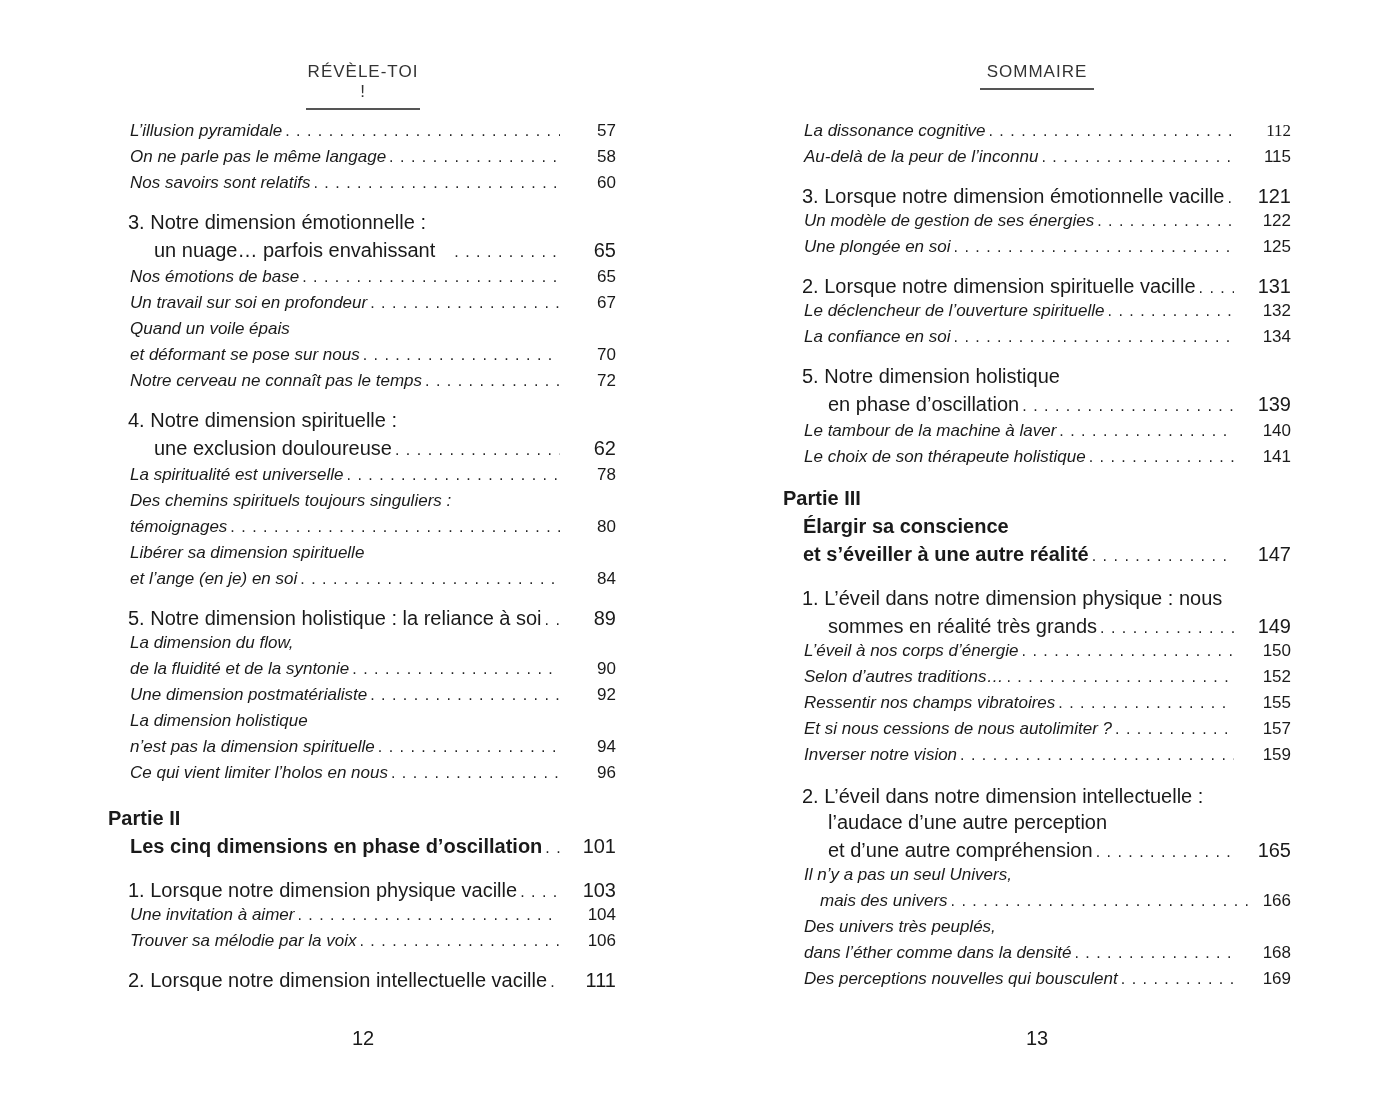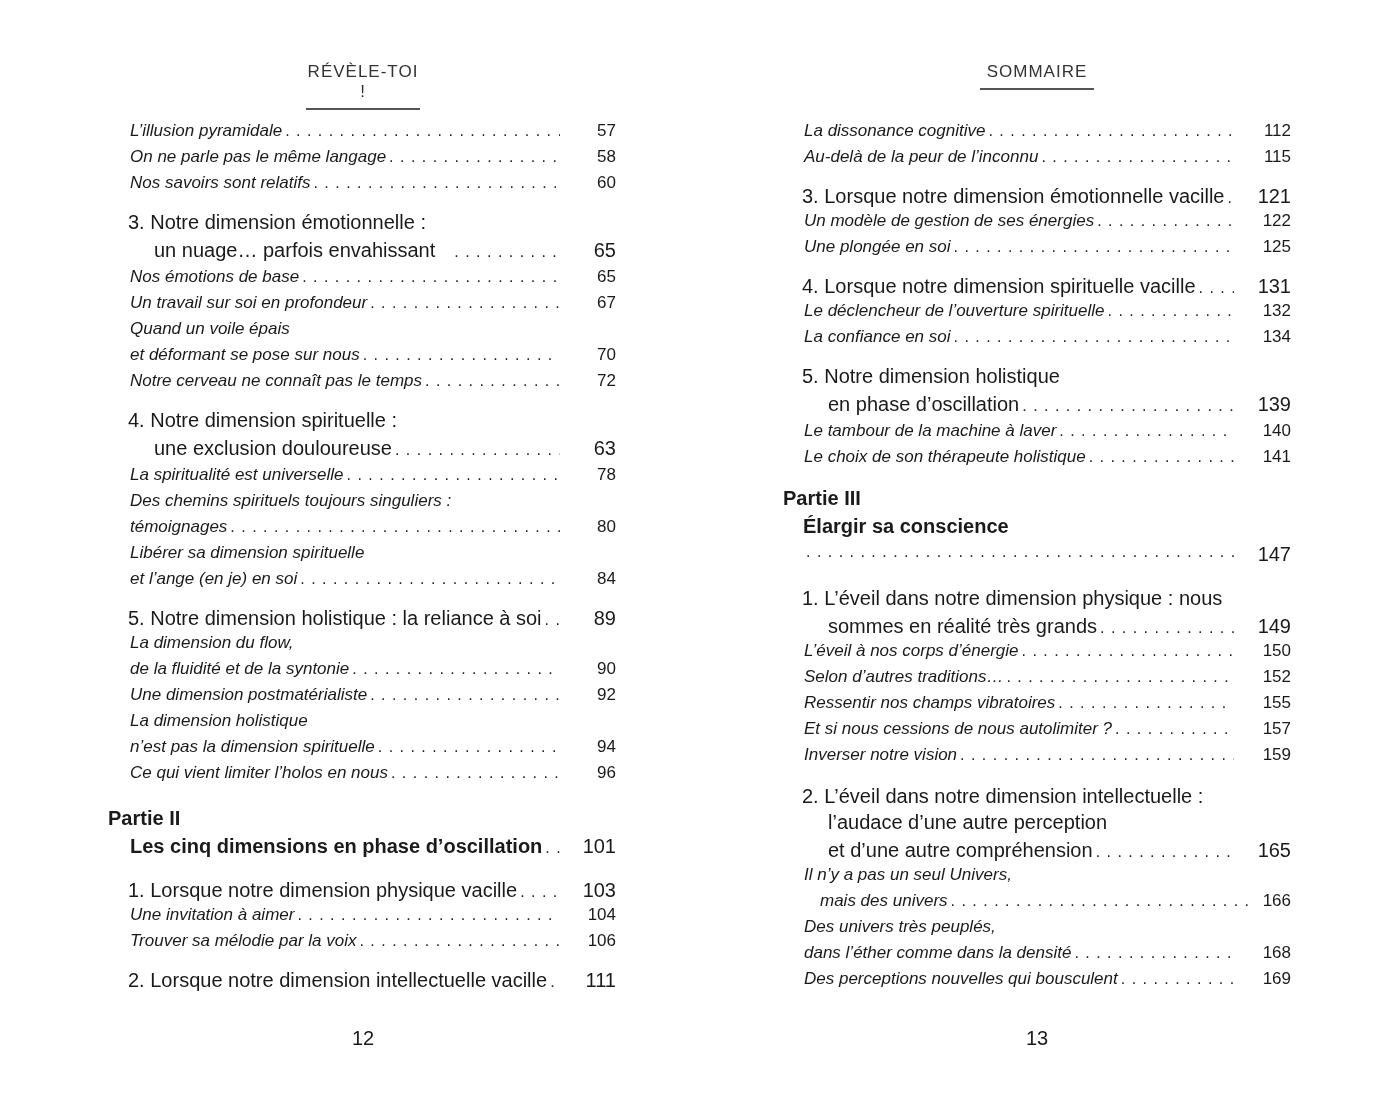--- a/index.html
+++ b/index.html
@@ -73,21 +73,21 @@
         <span class="dots" style="font-style: normal; font-weight: normal; font-size: 16px;"></span>
       </div>
       <span class="page-num" style="top: 371px; left: 566px; font-size: 17px; font-style: normal; font-weight: normal;">72</span>
       <div class="entry sub" style="top: 371px; left: 130px; width: 430px;">
         <span class="label">Notre cerveau ne connaît pas le temps</span>
         <span class="dots" style="font-style: normal; font-weight: normal; font-size: 16px;"></span>
       </div>
       <div class="entry sec" style="top: 409px; left: 128px; width: 540px;">
         <span class="label">4.  Notre dimension spirituelle :</span>
       </div>
-      <span class="page-num" style="top: 437px; left: 566px; font-size: 20px; font-style: normal; font-weight: normal;">63</span>
+      <span class="page-num" style="top: 437px; left: 566px; font-size: 20px; font-style: normal; font-weight: normal;">62</span>
       <div class="entry sec" style="top: 437px; left: 154px; width: 406px;">
         <span class="label">une exclusion douloureuse</span>
         <span class="dots" style="font-style: normal; font-weight: normal; font-size: 16px;"></span>
       </div>
       <span class="page-num" style="top: 465px; left: 566px; font-size: 17px; font-style: normal; font-weight: normal;">78</span>
       <div class="entry sub" style="top: 465px; left: 130px; width: 430px;">
         <span class="label">La spiritualité est universelle</span>
         <span class="dots" style="font-style: normal; font-weight: normal; font-size: 16px;"></span>
       </div>
       <div class="entry sub" style="top: 491px; left: 130px; width: 540px;">
@@ -168,21 +168,21 @@
     </div>
   <div class="folio" style="left:333px;">12</div>
 </div>
 
 <div class="page" id="page-right">
   <div class="running-head" style="left:280px; width:114px;">
     <span>SOMMAIRE</span>
     <span class="rule"></span>
   </div>
   <div id="right-lines">
-      <span class="page-num" style="top: 121px; left: 541px; font-size: 17px; font-style: normal; font-weight: normal;">112</span>
+      <span class="page-num" style="top: 121px; left: 541px; font-size: 17px; font-style: normal; font-weight: normal; font-family: Liberation Serif, serif;">112</span>
       <div class="entry sub" style="top: 121px; left: 104px; width: 430px;">
         <span class="label">La dissonance cognitive</span>
         <span class="dots" style="font-style: normal; font-weight: normal; font-size: 16px;"></span>
       </div>
       <span class="page-num" style="top: 147px; left: 541px; font-size: 17px; font-style: normal; font-weight: normal;">115</span>
       <div class="entry sub" style="top: 147px; left: 104px; width: 430px;">
         <span class="label">Au-delà de la peur de l’inconnu</span>
         <span class="dots" style="font-style: normal; font-weight: normal; font-size: 16px;"></span>
       </div>
       <span class="page-num" style="top: 185px; left: 541px; font-size: 20px; font-style: normal; font-weight: normal;">121</span>
@@ -195,21 +195,21 @@
         <span class="label">Un modèle de gestion de ses énergies</span>
         <span class="dots" style="font-style: normal; font-weight: normal; font-size: 16px;"></span>
       </div>
       <span class="page-num" style="top: 237px; left: 541px; font-size: 17px; font-style: normal; font-weight: normal;">125</span>
       <div class="entry sub" style="top: 237px; left: 104px; width: 430px;">
         <span class="label">Une plongée en soi</span>
         <span class="dots" style="font-style: normal; font-weight: normal; font-size: 16px;"></span>
       </div>
       <span class="page-num" style="top: 275px; left: 541px; font-size: 20px; font-style: normal; font-weight: normal; text-align: right;">131</span>
       <div class="entry sec" style="top: 275px; left: 102px; width: 432px;">
-        <span class="label">4.  Lorsque notre dimension spirituelle vacille</span>
+        <span class="label">2.  Lorsque notre dimension spirituelle vacille</span>
         <span class="dots" style="font-style: normal; font-weight: normal; font-size: 16px;"></span>
       </div>
       <span class="page-num" style="top: 301px; left: 541px; font-size: 17px; font-style: normal; font-weight: normal;">132</span>
       <div class="entry sub" style="top: 301px; left: 104px; width: 430px;">
         <span class="label">Le déclencheur de l’ouverture spirituelle</span>
         <span class="dots" style="font-style: normal; font-weight: normal; font-size: 16px;"></span>
       </div>
       <span class="page-num" style="top: 327px; left: 541px; font-size: 17px; font-style: normal; font-weight: normal;">134</span>
       <div class="entry sub" style="top: 327px; left: 104px; width: 430px;">
         <span class="label">La confiance en soi</span>
@@ -234,20 +234,21 @@
         <span class="dots" style="font-style: normal; font-weight: normal; font-size: 16px;"></span>
       </div>
       <div class="entry part" style="top: 487px; left: 83px; width: 540px;">
         <span class="label" style="font-weight: bold;">Partie III</span>
       </div>
       <div class="entry part" style="top: 515px; left: 103px; width: 540px;">
         <span class="label" style="font-weight: bold;">Élargir sa conscience</span>
       </div>
       <span class="page-num" style="top: 543px; left: 541px; font-size: 20px; font-style: normal; font-weight: normal;">147</span>
       <div class="entry part" style="top: 543px; left: 103px; width: 431px;">
+        <span class="label" style="font-weight: bold;">et s’éveiller à une autre réalité</span>
         <span class="dots" style="font-style: normal; font-weight: normal; font-size: 16px;"></span>
       </div>
       <div class="entry sec" style="top: 587px; left: 102px; width: 540px;">
         <span class="label">1.  L’éveil dans notre dimension physique : nous</span>
       </div>
       <span class="page-num" style="top: 615px; left: 541px; font-size: 20px; font-style: normal; font-weight: normal;">149</span>
       <div class="entry sec" style="top: 615px; left: 128px; width: 406px;">
         <span class="label">sommes en réalité très grands</span>
         <span class="dots" style="font-style: normal; font-weight: normal; font-size: 16px;"></span>
       </div>

